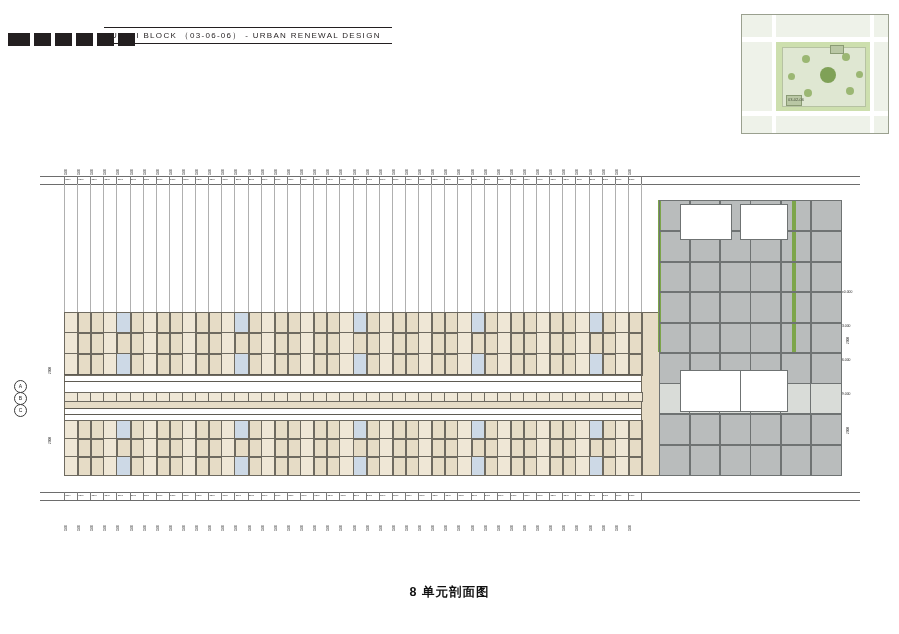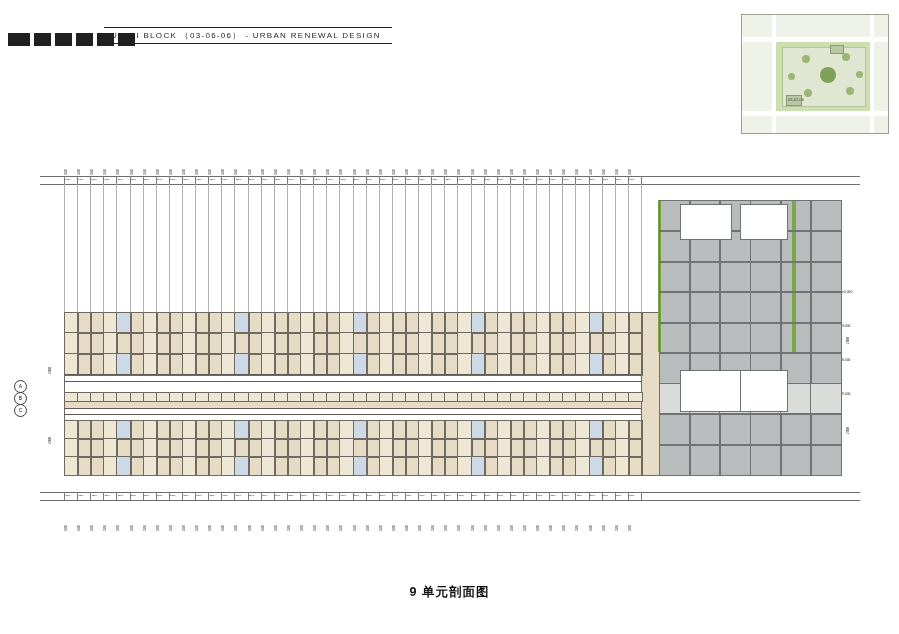--- a/index.html
+++ b/index.html
@@ -829,14 +829,14 @@
     <div class="bubble" style="left:-26px;top:252px;">B</div>
     <div class="bubble" style="left:-26px;top:264px;">C</div>
 
     <div class="dimtxt vert" style="left:12px;top:230px;">2900</div>
     <div class="dimtxt vert" style="left:12px;top:300px;">2900</div>
 
     <div class="dimtxt vert" style="left:810px;top:200px;">2900</div>
     <div class="dimtxt vert" style="left:810px;top:290px;">2900</div>
   </div>
 
-  <div class="caption">9 单元剖面图</div>
+  <div class="caption">8 单元剖面图</div>
 </div>
 
 </body></html>

